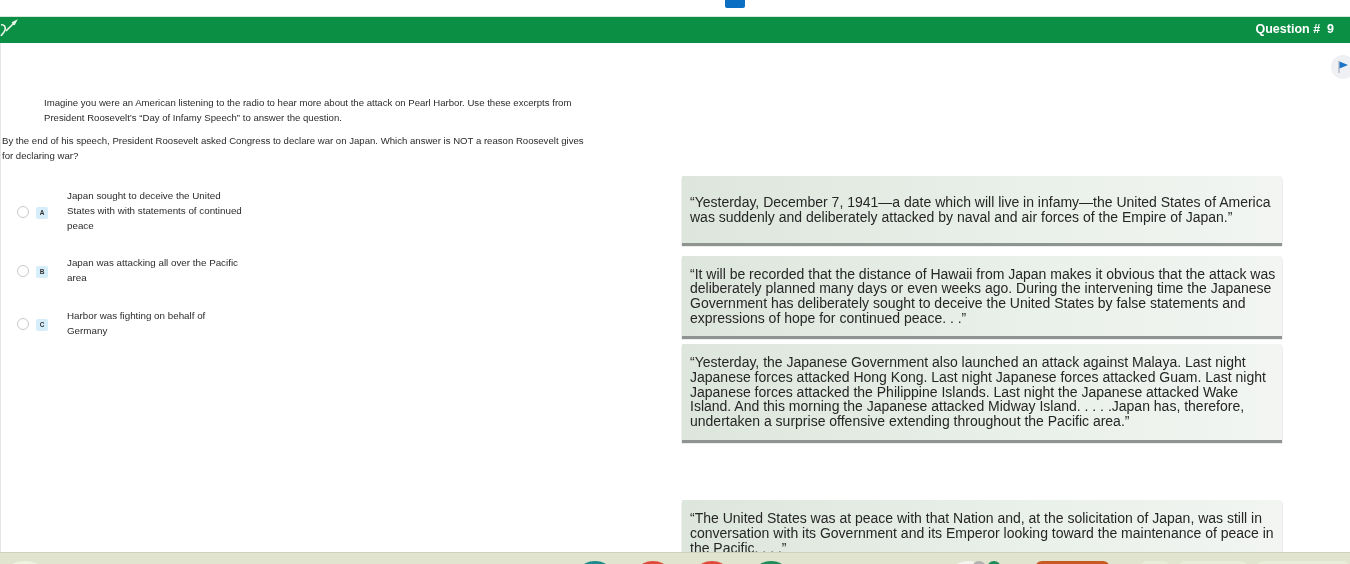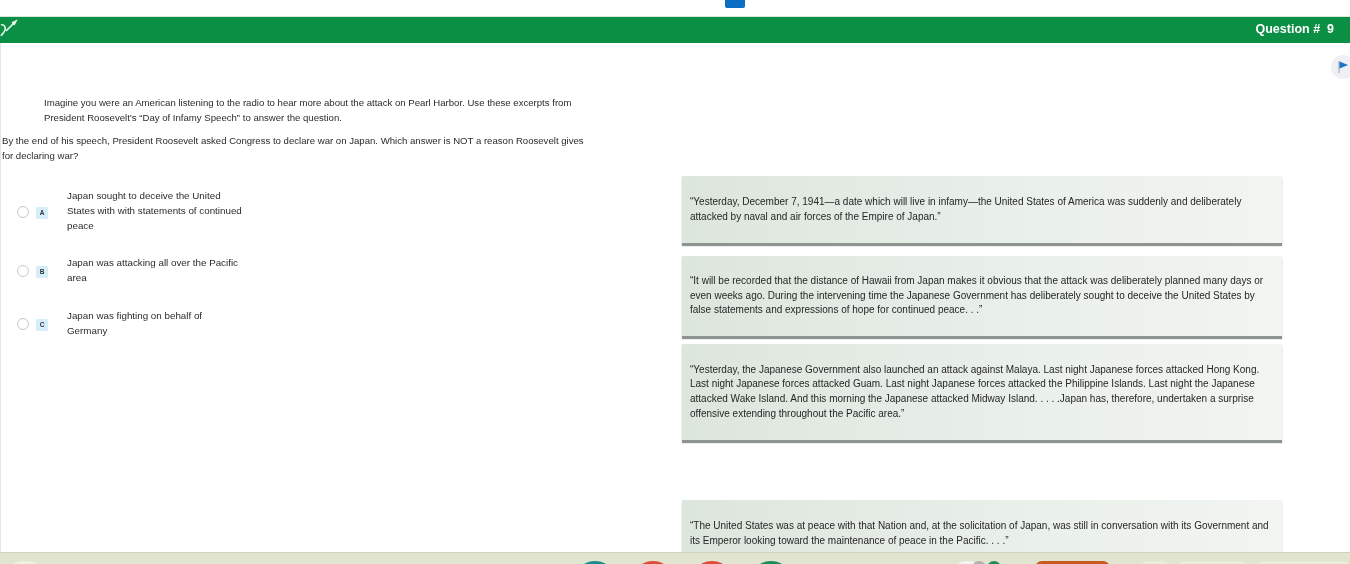--- a/index.html
+++ b/index.html
@@ -12,21 +12,21 @@
   .header .title { position: absolute; left: 42px; top: 22px; font-family: "Liberation Sans", sans-serif; font-weight: bold; font-size: 18px; color: #fff; margin-top: 33px; }
   .header .qnum { position: absolute; right: 16px; top: 5px; font-family: "Liberation Sans", sans-serif; font-weight: bold; font-size: 12.5px; color: #fff; white-space: pre; }
   .flag-btn { position: absolute; left: 1331px; top: 55px; width: 24px; height: 24px; border-radius: 50%; background: #eef0f3; }
   .flag-btn svg { position: absolute; left: 7px; top: 5px; }
   .prompt { position: absolute; left: 2px; width: 600px; font-size: 9.6px; line-height: 14.5px; color: #2b2b2b; font-family: "Liberation Sans", sans-serif; }
   .options { position: absolute; left: 0; top: 186px; width: 260px; }
   .option { position: absolute; left: 0; width: 260px; }
   .radio { position: absolute; left: 17px; width: 12px; height: 12px; border: 1px solid #c9c9c9; border-radius: 50%; background: #fff; }
   .letter { position: absolute; left: 36px; width: 12px; height: 12px; background: #d6eefa; border-radius: 2px; font-size: 6.5px; font-weight: bold; color: #333; text-align: center; line-height: 12px; font-family: "Liberation Sans", sans-serif; }
   .opt-text { position: absolute; left: 67px; width: 175px; font-size: 9.8px; line-height: 15px; color: #2b2b2b; font-family: "Liberation Sans", sans-serif; }
-  .excerpt { position: absolute; left: 682px; width: 600px; background: linear-gradient(90deg, #dde6dd 0%, #eaf0ea 60%, #f2f5f2 100%); box-shadow: 0 3px 1px -0px #8e9490; padding: 0 4px 0 8px; font-size: 10px; line-height: 14.7px; color: #262626; font-family: "Liberation Sans", sans-serif; display: flex; align-items: center; }
+  .excerpt { position: absolute; left: 682px; width: 600px; background: linear-gradient(90deg, #dde6dd 0%, #eaf0ea 60%, #f2f5f2 100%); box-shadow: 0 3px 1px -0px #8e9490; padding: 0 4px 0 8px; font-size: 14px; line-height: 14.7px; color: #262626; font-family: "Liberation Sans", sans-serif; display: flex; align-items: center; }
   .footer { position: absolute; left: 0; top: 552px; width: 1350px; height: 12px; background: #e1e5cf; border-top: 1px solid #cdd2be; }
   .footer .dot { position: absolute; top: 8px; width: 26px; height: 14px; border-radius: 50%; }
   .footer .pill { position: absolute; top: 8px; height: 14px; border-radius: 7px; }
   .left-border { position: absolute; left: 0; top: 43px; width: 1px; height: 509px; background: #e6e6e6; }
 </style>
 </head>
 <body>
 
 <div class="pager">
   <span class="pg" style="left:550px;">‹</span>
@@ -78,21 +78,21 @@
     <span class="opt-text" style="top:2px;">Japan sought to deceive the United States with with statements of continued peace</span>
   </div>
   <div class="option" style="top:67px;">
     <span class="radio" style="top:12px;"></span>
     <span class="letter" style="top:13px;">B</span>
     <span class="opt-text" style="top:2px;">Japan was attacking all over the Pacific area</span>
   </div>
   <div class="option" style="top:120px;">
     <span class="radio" style="top:12px;"></span>
     <span class="letter" style="top:13px;">C</span>
-    <span class="opt-text" style="top:2px;">Japan was fighting on behalf of Germany</span>
+    <span class="opt-text" style="top:2px;">Harbor was fighting on behalf of Germany</span>
   </div>
 </div>
 
 <div class="excerpt" style="top:176px; height:67px;">
   <span>“Yesterday, December 7, 1941—a date which will live in infamy—the United States of America was suddenly and deliberately attacked by naval and air forces of the Empire of Japan.”</span>
 </div>
 <div class="excerpt" style="top:256px; height:80px;">
   <span>“It will be recorded that the distance of Hawaii from Japan makes it obvious that the attack was deliberately planned many days or even weeks ago. During the intervening time the Japanese Government has deliberately sought to deceive the United States by false statements and expressions of hope for continued peace. . .”</span>
 </div>
 <div class="excerpt" style="top:344px; height:96px;">

